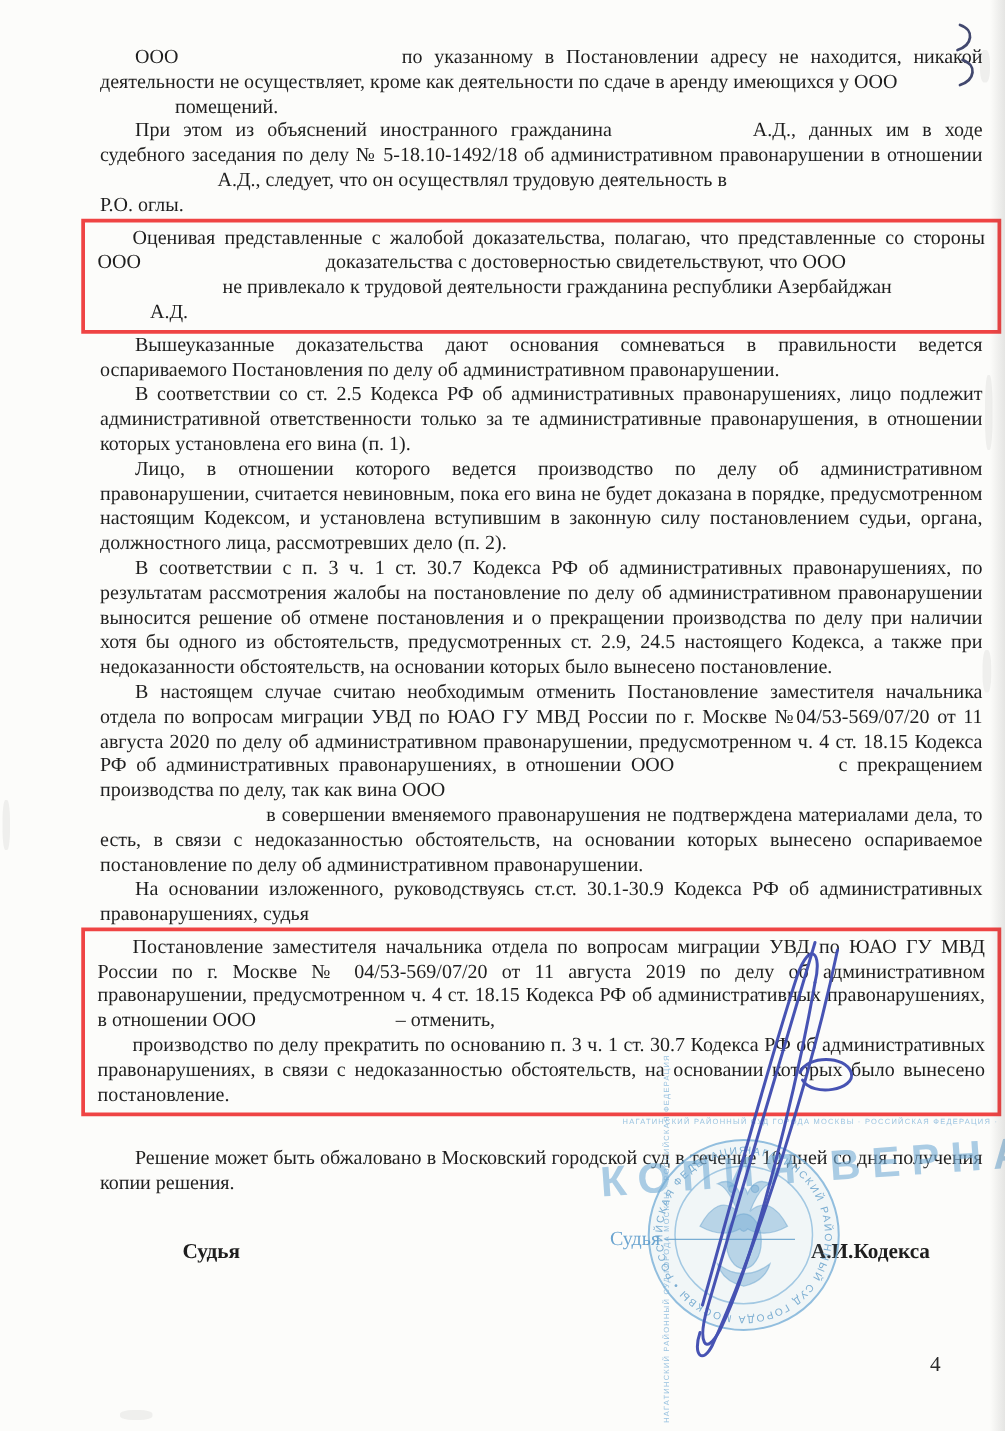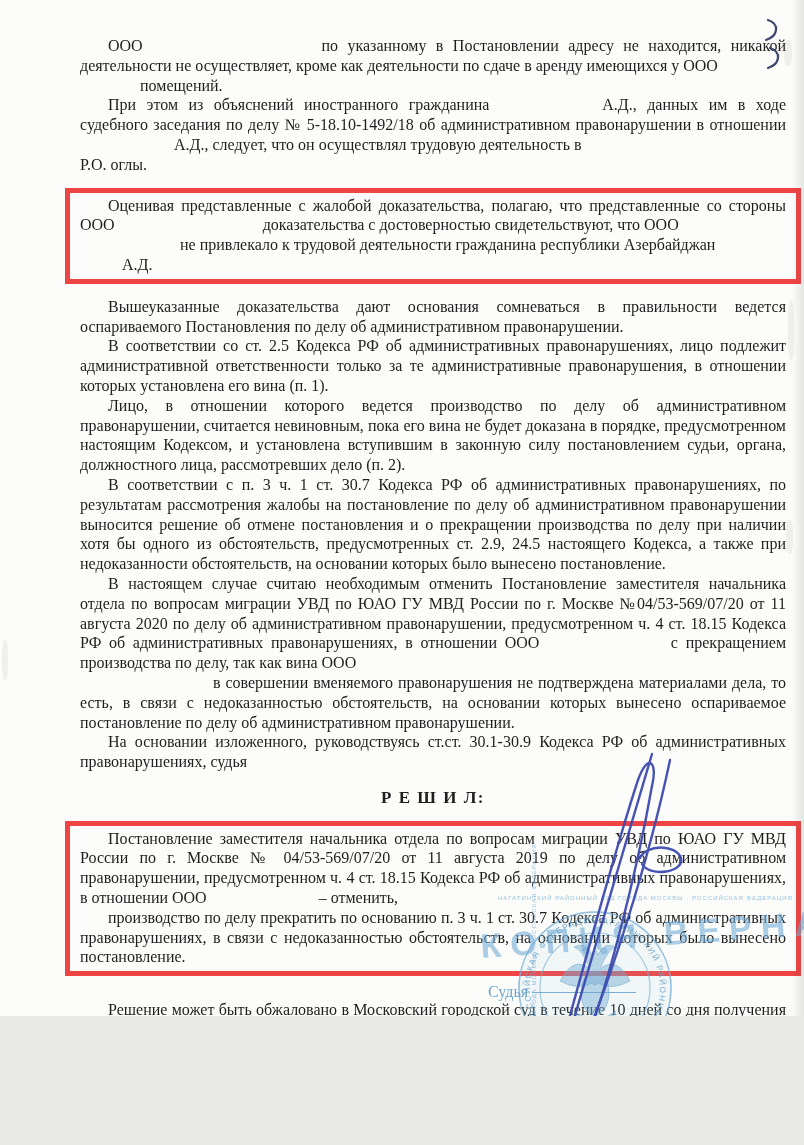--- a/index.html
+++ b/index.html
@@ -1,34 +1,34 @@
 <!DOCTYPE html>
 <html lang="ru"><head>
 <meta charset="utf-8">
 <style>
   html,body{margin:0;padding:0;background:#e8e8e6;}
   .page{
     position:relative;
-    width:804px;height:1016px;
+    width:804px;height:1145px;
     margin:0 auto;
     background:#fcfcfa;
     overflow:hidden;
     font-family:"Liberation Serif","DejaVu Serif",serif;
     color:#1e1e1e;
   }
   .text-col{
     position:absolute;left:80px;top:36px;width:706px;
     font-size:16px;line-height:19.8px;
     text-align:justify;
   }
   p.para{margin:0;text-indent:28px;}
   .gap{display:inline-block;height:2px;}
   .green-box{
-    border:5px solid #ef4444;
-    margin:13px -15px;
+    border:3px solid #ef4444;
+    margin:0 -15px;
     padding:3px 10px 4px 10px;
     font-family:Liberation Serif, serif;
   }
   .resolution-heading{
     text-align:center;font-weight:bold;font-size:17px;
     letter-spacing:1.5px;margin:16px 0 6px 0;
   }
   .appeal-note{margin-top:24px;}
   .sign-row{
     display:flex;justify-content:space-between;
@@ -91,21 +91,20 @@
 
     <div>
         <p class="para">Вышеуказанные доказательства дают основания сомневаться в правильности ведется оспариваемого Постановления по делу об административном правонарушении.</p>
         <p class="para">В соответствии со ст. 2.5 Кодекса РФ об административных правонарушениях, лицо подлежит административной ответственности только за те административные правонарушения, в отношении которых установлена его вина (п. 1).</p>
         <p class="para">Лицо, в отношении которого ведется производство по делу об административном правонарушении, считается невиновным, пока его вина не будет доказана в порядке, предусмотренном настоящим Кодексом, и установлена вступившим в законную силу постановлением судьи, органа, должностного лица, рассмотревших дело (п. 2).</p>
         <p class="para">В соответствии с п. 3 ч. 1 ст. 30.7 Кодекса РФ об административных правонарушениях, по результатам рассмотрения жалобы на постановление по делу об административном правонарушении выносится решение об отмене постановления и о прекращении производства по делу при наличии хотя бы одного из обстоятельств, предусмотренных ст. 2.9, 24.5 настоящего Кодекса, а также при недоказанности обстоятельств, на основании которых было вынесено постановление.</p>
         <p class="para">В настоящем случае считаю необходимым отменить Постановление заместителя начальника отдела по вопросам миграции УВД по ЮАО ГУ МВД России по г. Москве №04/53-569/07/20 от 11 августа 2020 по делу об административном правонарушении, предусмотренном ч. 4 ст. 18.15 Кодекса РФ об административных правонарушениях, в отношении  ООО <span class="gap" style="width: 116px;"></span> с прекращением производства по делу, так как вина  ООО<br><span class="gap" style="width: 128px;"></span> в совершении вменяемого правонарушения не подтверждена материалами дела, то есть, в связи с недоказанностью обстоятельств, на основании которых вынесено оспариваемое постановление по делу об административном правонарушении.</p>
         <p class="para">На основании изложенного, руководствуясь ст.ст. 30.1-30.9 Кодекса РФ об административных правонарушениях, судья</p>
       </div>
 
-    <div class="resolution-heading">Р Е Ш И Л:</div>
 
     <div class="green-box">
         <p class="para">Постановление заместителя начальника отдела по вопросам миграции УВД по ЮАО ГУ МВД России по г. Москве № 04/53-569/07/20 от 11 августа 2019 по делу об административном правонарушении, предусмотренном ч. 4 ст. 18.15 Кодекса РФ об административных правонарушениях, в отношении  ООО <span class="gap" style="width: 104px;"></span> – отменить,</p>
         <p class="para">производство по делу прекратить по основанию п. 3 ч. 1 ст. 30.7 Кодекса РФ об административных правонарушениях, в связи с недоказанностью обстоятельств, на основании которых было вынесено постановление.</p>
       </div>
 
     <div class="appeal-note">
         <p class="para">Решение может быть обжаловано в Московский городской суд  в течение 10 дней  со дня получения копии решения.</p>
       </div>
 

